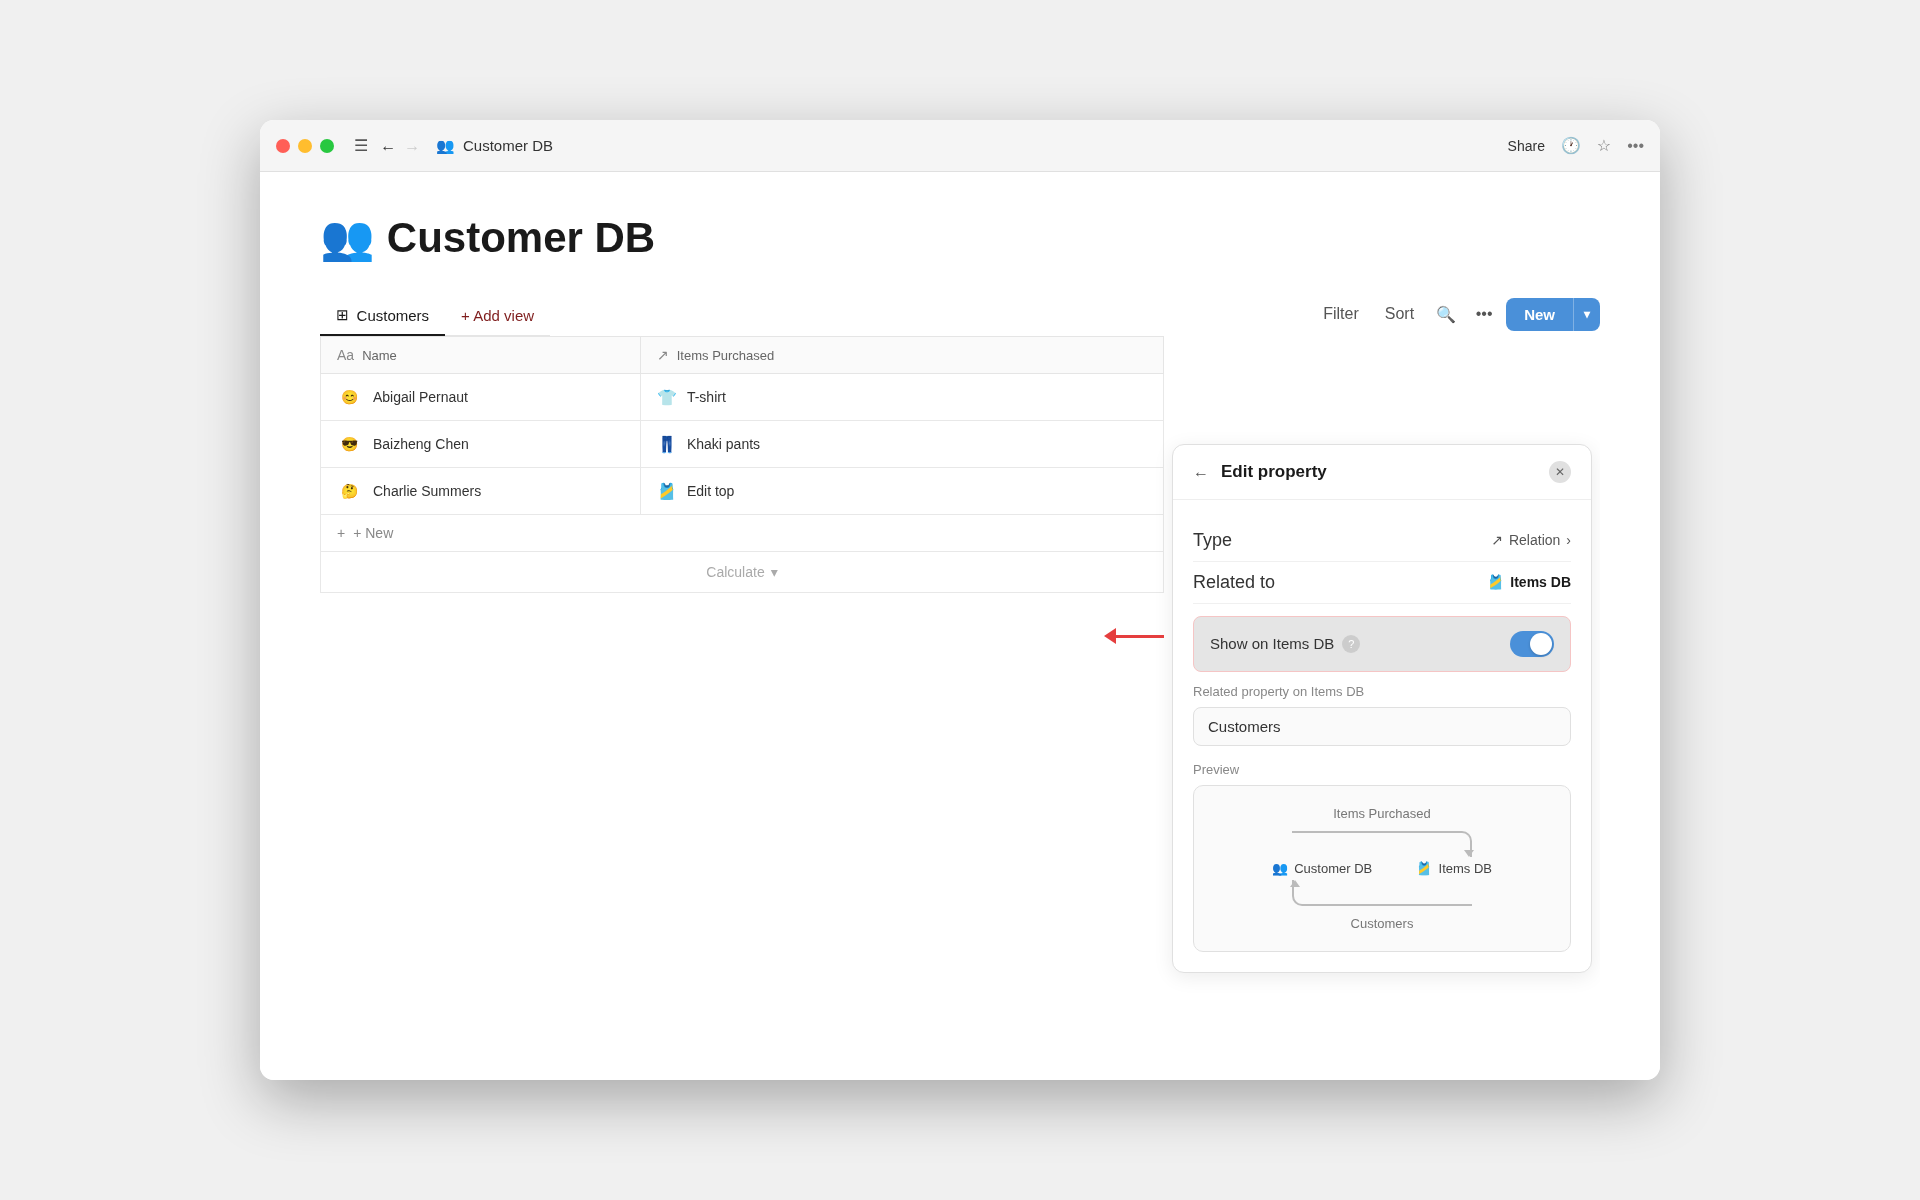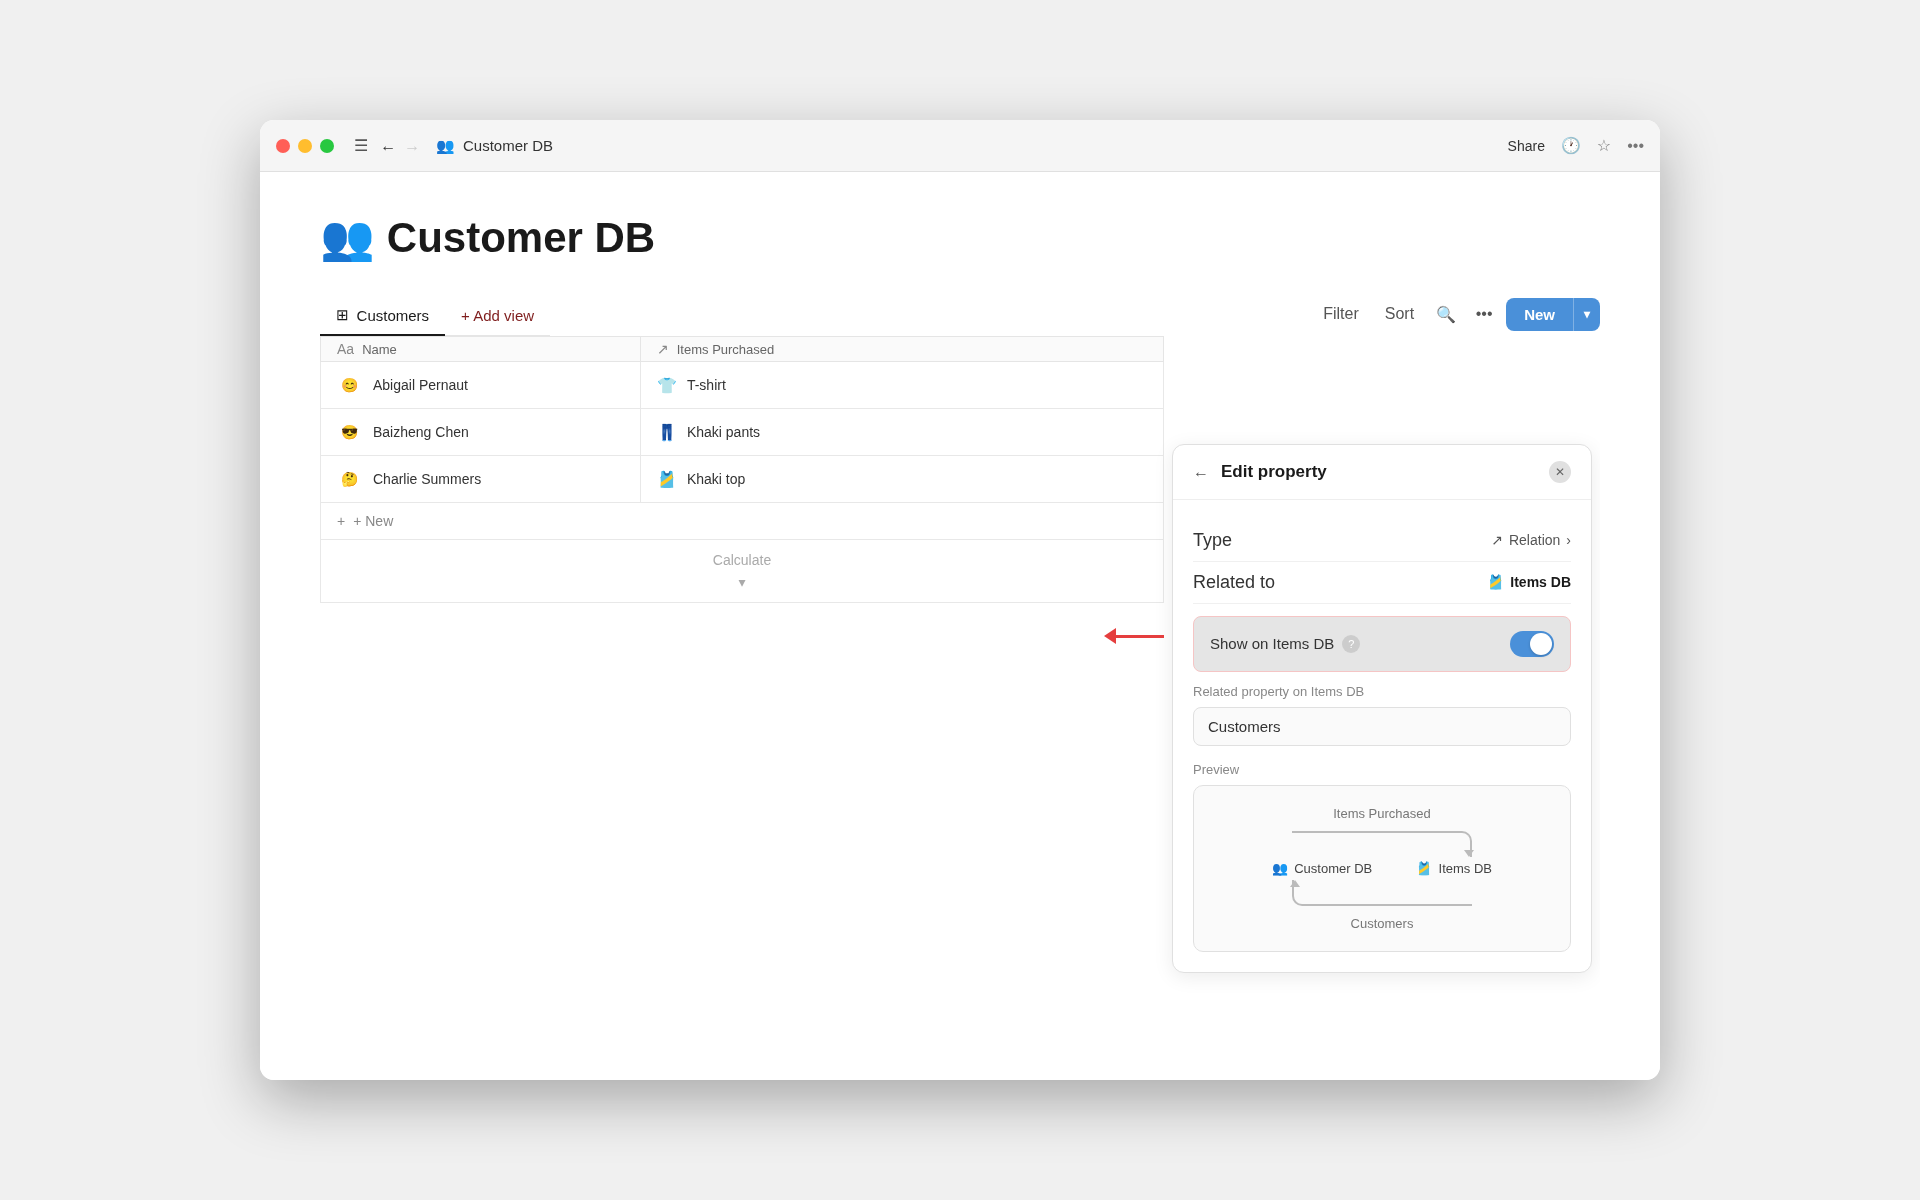--- a/index.html
+++ b/index.html
@@ -196,21 +196,21 @@
       flex: 1;
       overflow: hidden;
     }
     .table {
       width: 100%;
       border-collapse: collapse;
     }
     .table th {
       background: #fafafa;
       border: 1px solid #e5e5e5;
-      padding: 4px 16px;
+      padding: 10px 16px;
       font-size: 13px;
       font-weight: 500;
       color: #666;
       text-align: right;
     }
     .table th:first-child { width: 320px; }
     .table td {
       border: 1px solid #e8e8e8;
       padding: 10px 16px;
       font-size: 14px;
@@ -260,21 +260,20 @@
       padding: 12px 16px;
       font-size: 14px;
       color: #aaa;
       cursor: pointer;
       border: 1px solid #e8e8e8;
       border-top: none;
       display: flex;
       align-items: center;
       gap: 6px;
       justify-content: center;
-      flex-direction: column;
     }
 
     
     .edit-panel {
       width: 420px;
       background: #ffffff;
       border-left: 1px solid #e5e5e5;
       display: flex;
       flex-direction: column;
       border: 1px solid #e0e0e0;
@@ -589,21 +588,21 @@
             <tr>
               <td>
                 <div class="name-cell">
                   <div class="avatar">🤔</div>
                   <span>Charlie Summers</span>
                 </div>
               </td>
               <td>
                 <div class="item-cell">
                   <span class="item-emoji">🎽</span>
-                  <span>Khaki top</span>
+                  <span>Edit top</span>
                 </div>
               </td>
             </tr>
           </tbody>
         </table>
         <div class="new-row">
           <span>+</span>
           <span>+ New</span>
         </div>
         <div class="calculate-row">

